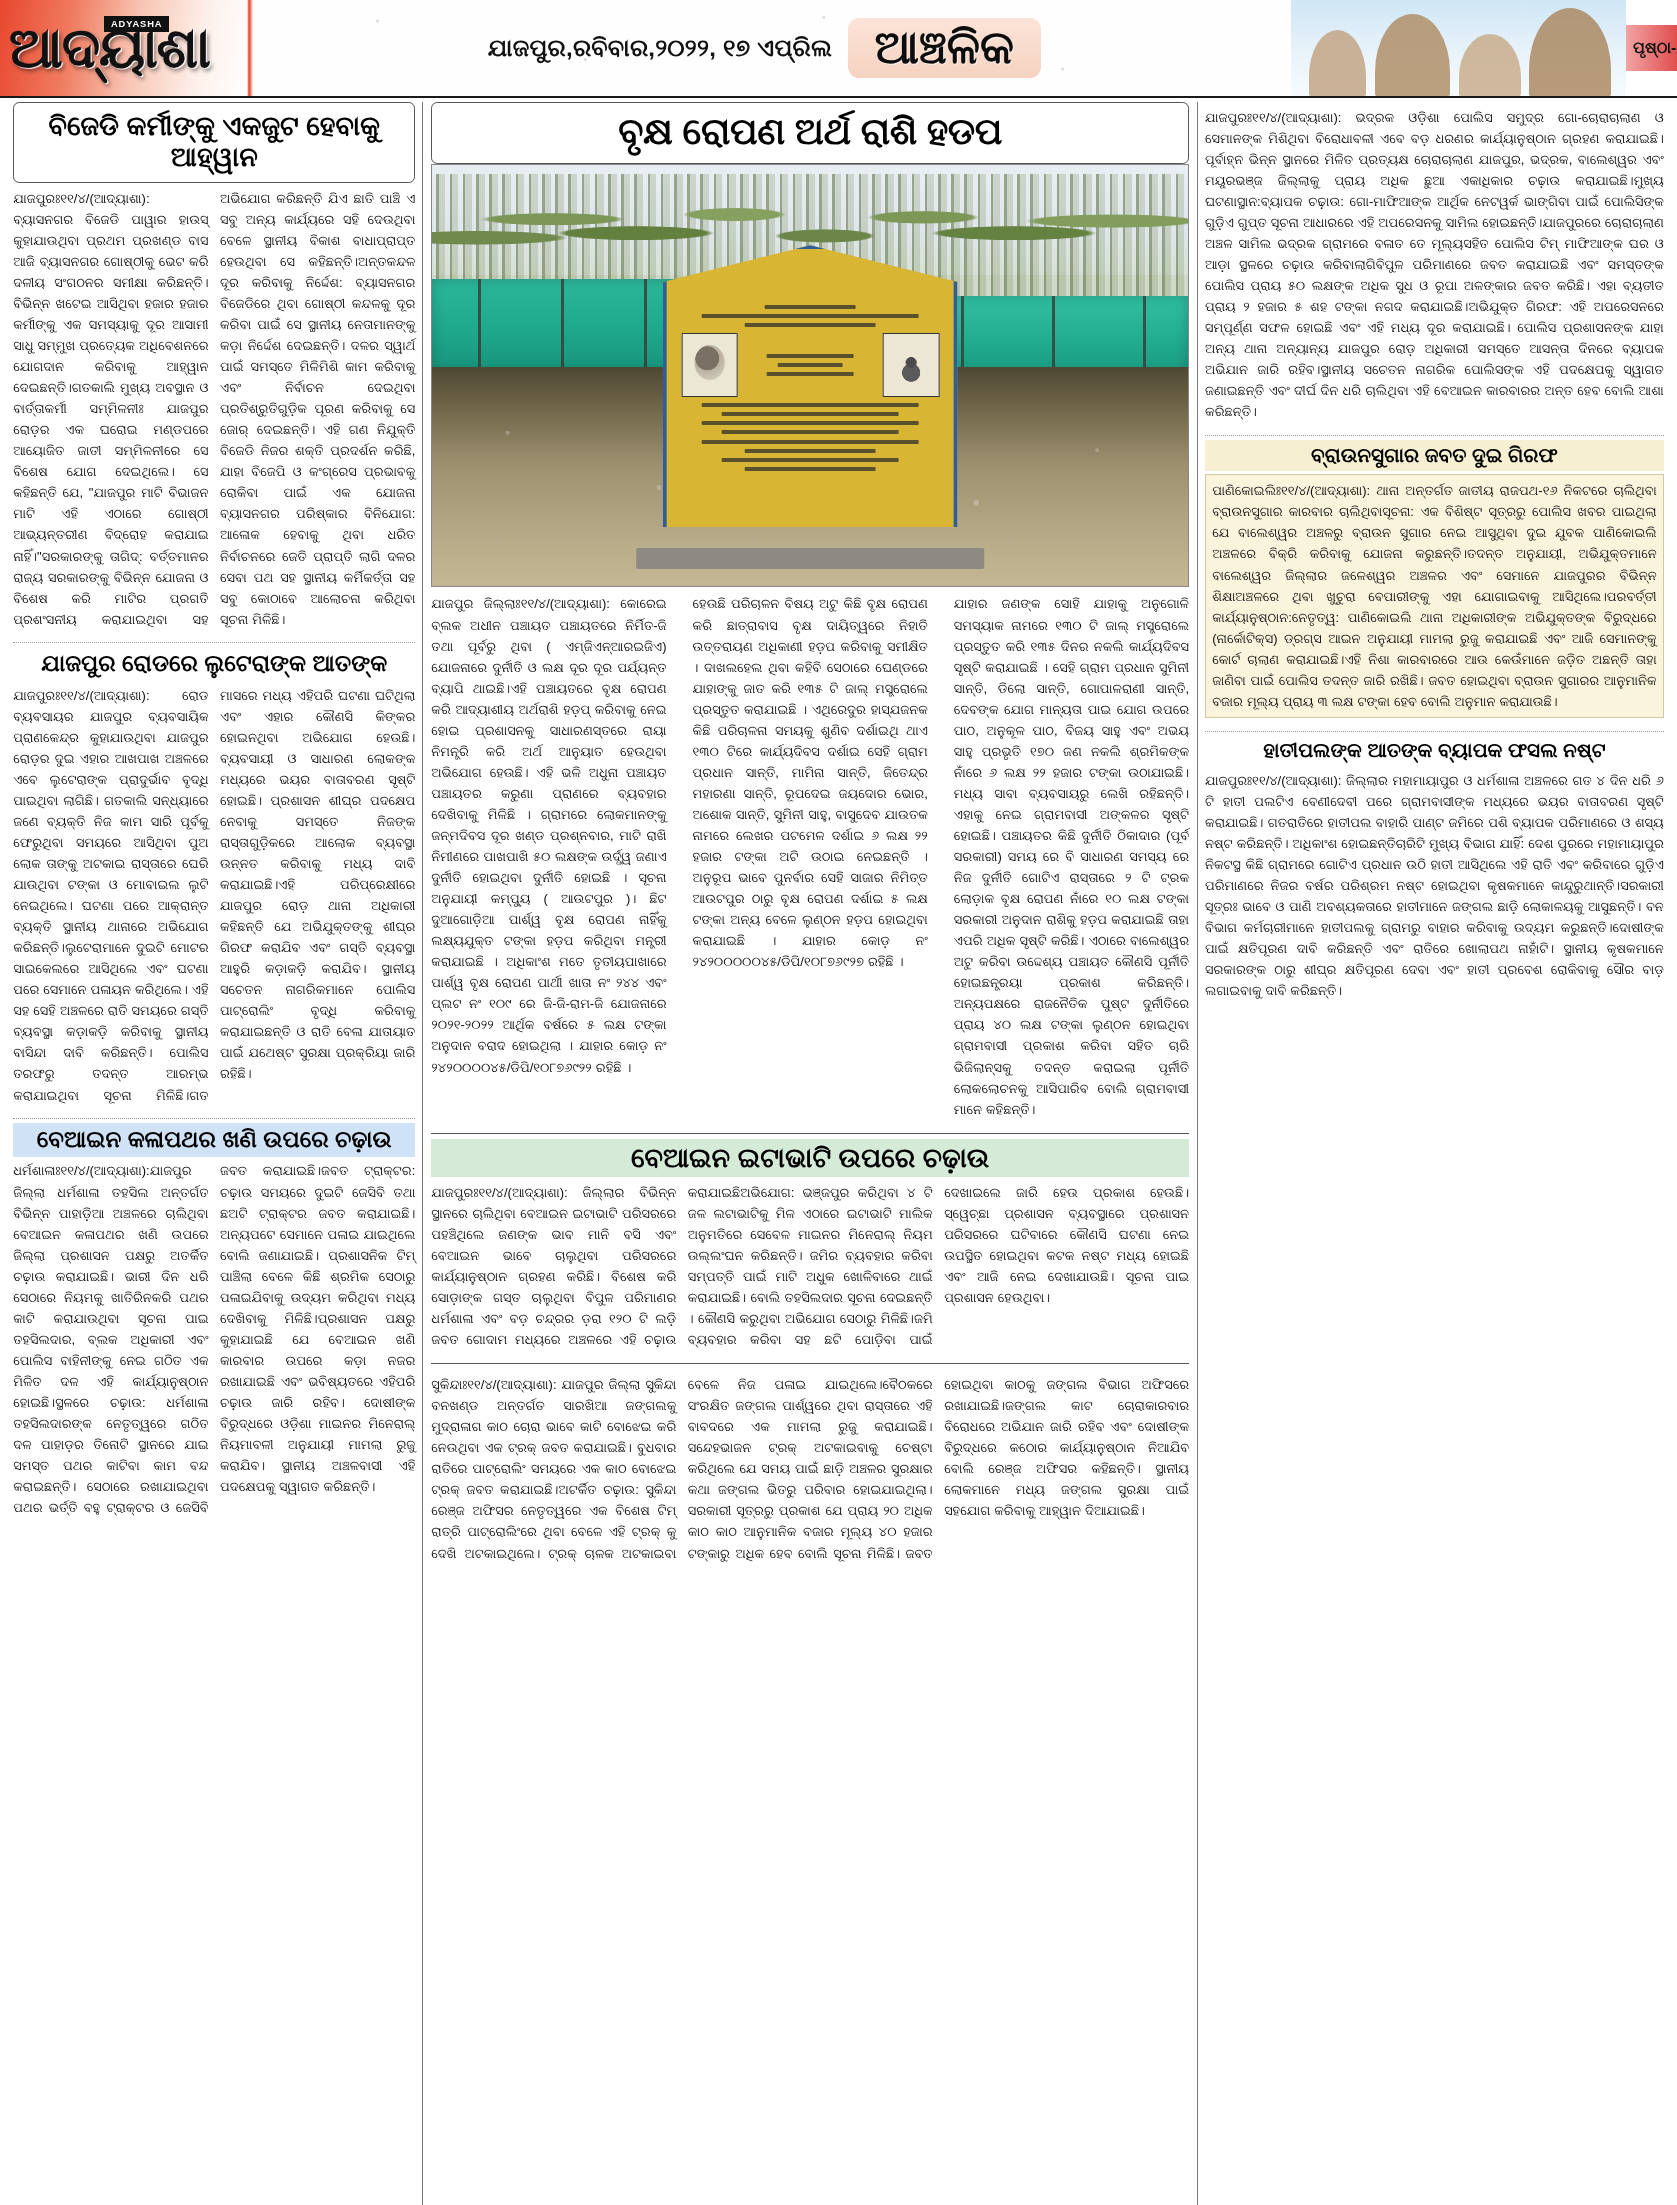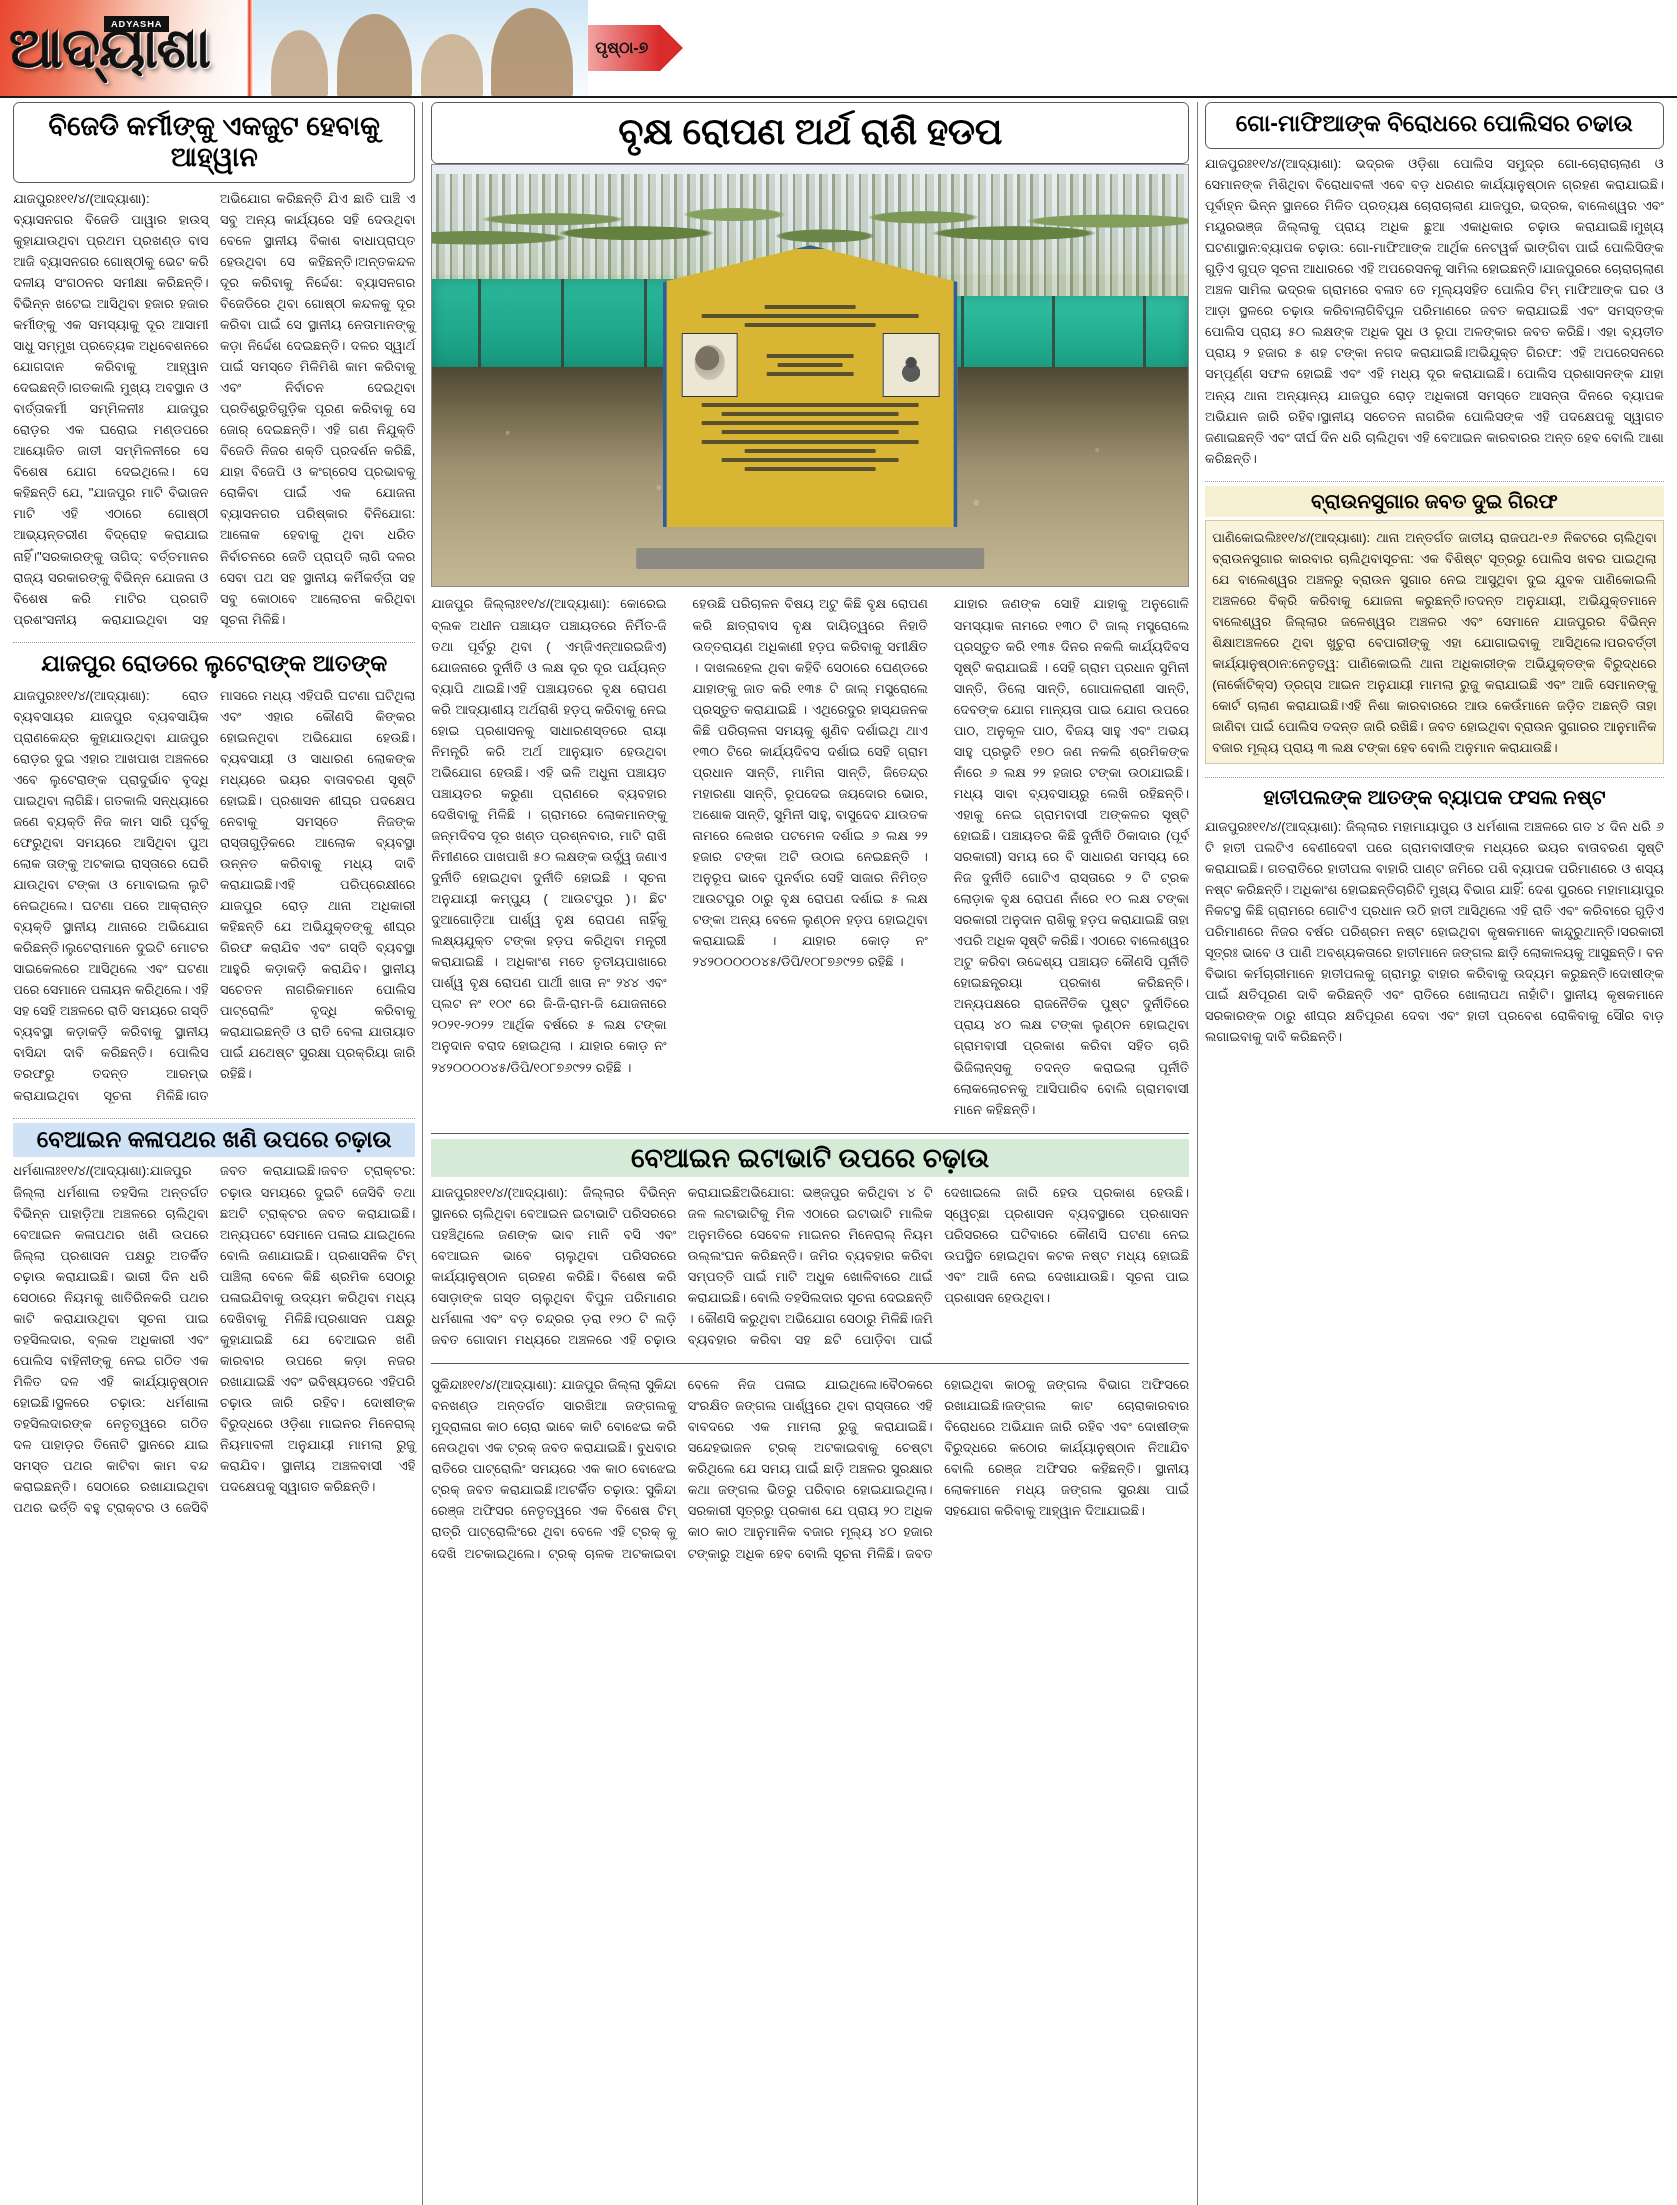--- a/index.html
+++ b/index.html
@@ -355,20 +355,26 @@
 
   <div class="masthead">
 
     <div class="logo-block">
       <div class="logo-wordmark">ଆଦ୍ୟାଶା</div>
       <div class="logo-latin">ADYASHA</div>
     </div>
 
     <div class="logo-rule"></div>
 
+    <div class="masthead-mid">
+      <div class="dateline">ଯାଜପୁର,ରବିବାର,୨୦୨୨, ୧୭ ଏପ୍ରିଲ</div>
+      <div class="section-chip">
+        <div class="section-title">ଆଞ୍ଚଳିକ</div>
+      </div>
+    </div>
 
     <div class="temple-strip">
       <div class="temple t1"></div>
       <div class="temple t2"></div>
       <div class="temple t3"></div>
       <div class="temple t4"></div>
     </div>
 
     <div class="page-badge-wrap">
       <div class="page-badge-bar"></div>
@@ -468,23 +474,20 @@
 
       <div class="article">
         <div class="body-text cols3" style="margin-top:4.4px;">ସୁକିନ୍ଦାଃ୧୧/୪/(ଆଦ୍ୟାଶା): ଯାଜପୁର ଜିଲ୍ଲା ସୁକିନ୍ଦା ବନଖଣ୍ଡ ଅନ୍ତର୍ଗତ ସାରଖିଆ ଜଙ୍ଗଲକୁ ମୁଦ୍ରାଳାଗ କାଠ ଚୋରା ଭାବେ କାଟି ବୋଝେଇ କରି ନେଉଥିବା ଏକ ଟ୍ରକ୍ ଜବତ କରାଯାଇଛି। ବୁଧବାର ରାତିରେ ପାଟ୍ରୋଲିଂ ସମୟରେ ଏକ କାଠ ବୋଝେଇ ଟ୍ରକ୍ ଜବତ କରାଯାଇଛି।ଅଟର୍କିତ ଚଢ଼ାଉ: ସୁକିନ୍ଦା ରେଞ୍ଜ ଅଫିସର ନେତୃତ୍ୱରେ ଏକ ବିଶେଷ ଟିମ୍ ରାତ୍ରି ପାଟ୍ରୋଲିଂରେ ଥିବା ବେଳେ ଏହି ଟ୍ରକ୍ କୁ ଦେଖି ଅଟକାଇଥିଲେ। ଟ୍ରକ୍ ଚାଳକ ଅଟକାଇବା ବେଳେ ନିଜ ପଳାଇ ଯାଇଥିଲେ।ବୈଠକରେ ସଂରକ୍ଷିତ ଜଙ୍ଗଲ ପାର୍ଶ୍ୱରେ ଥିବା ରାସ୍ତାରେ ଏହି ବାବଦରେ ଏକ ମାମଲା ରୁଜୁ କରାଯାଇଛି। ସନ୍ଦେହଭାଜନ ଟ୍ରକ୍ ଅଟକାଇବାକୁ ଚେଷ୍ଟା କରିଥିଲେ ଯେ ସମୟ ପାଇଁ ଛାଡ଼ି ଅଞ୍ଚଳର ସୁରକ୍ଷାର କଥା ଜଙ୍ଗଲ ଭିତରୁ ପରିବାର ହୋଇଯାଇଥିଲା।ସରକାରୀ ସୂତ୍ରରୁ ପ୍ରକାଶ ଯେ ପ୍ରାୟ ୨୦ ଅଧିକ କାଠ କାଠ ଆନୁମାନିକ ବଜାର ମୂଲ୍ୟ ୪୦ ହଜାର ଟଙ୍କାରୁ ଅଧିକ ହେବ ବୋଲି ସୂଚନା ମିଳିଛି। ଜବତ ହୋଇଥିବା କାଠକୁ ଜଙ୍ଗଲ ବିଭାଗ ଅଫିସରେ ରଖାଯାଇଛି।ଜଙ୍ଗଲ କାଟ ଚୋରାକାରବାର ବିରୋଧରେ ଅଭିଯାନ ଜାରି ରହିବ ଏବଂ ଦୋଷୀଙ୍କ ବିରୁଦ୍ଧରେ କଠୋର କାର୍ଯ୍ୟାନୁଷ୍ଠାନ ନିଆଯିବ ବୋଲି ରେଞ୍ଜ ଅଫିସର କହିଛନ୍ତି। ସ୍ଥାନୀୟ ଲୋକମାନେ ମଧ୍ୟ ଜଙ୍ଗଲ ସୁରକ୍ଷା ପାଇଁ ସହଯୋଗ କରିବାକୁ ଆହ୍ୱାନ ଦିଆଯାଇଛି।</div>
       </div>
 
     </div>
 
     <div class="col col-right">
 
       <div class="article">
-        <div class="art-box">
-          <div class="hl hl-md">ଗୋ-ମାଫିଆଙ୍କ ବିରୋଧରେ ପୋଲିସର ଚଢାଉ</div>
-        </div>
         <div class="body-text" style="margin-top:4.4px;">ଯାଜପୁରଃ୧୧/୪/(ଆଦ୍ୟାଶା): ଭଦ୍ରକ ଓଡ଼ିଶା ପୋଲିସ ସମୁଦ୍ର ଗୋ-ଚୋରାଚାଲାଣ ଓ ସେମାନଙ୍କ ମିଶିଥିବା ବିରୋଧାବଳୀ ଏବେ ବଡ଼ ଧରଣର କାର୍ଯ୍ୟାନୁଷ୍ଠାନ ଗ୍ରହଣ କରାଯାଇଛି। ପୂର୍ବାହ୍ନ ଭିନ୍ନ ସ୍ଥାନରେ ମିଳିତ ପ୍ରତ୍ୟକ୍ଷ ଚୋରାଚାଲାଣ ଯାଜପୁର, ଭଦ୍ରକ, ବାଲେଶ୍ୱର ଏବଂ ମୟୂରଭଞ୍ଜ ଜିଲ୍ଲାକୁ ପ୍ରାୟ ଅଧିକ ଛୁଆ ଏକାଧିକାର ଚଢ଼ାଉ କରାଯାଇଛି।ମୁଖ୍ୟ ଘଟଣାସ୍ଥାନ:ବ୍ୟାପକ ଚଢ଼ାଉ: ଗୋ-ମାଫିଆଙ୍କ ଆର୍ଥିକ ନେଟୱର୍କ ଭାଙ୍ଗିବା ପାଇଁ ପୋଲିସିଙ୍କ ଗୁଡ଼ିଏ ଗୁପ୍ତ ସୂଚନା ଆଧାରରେ ଏହି ଅପରେସନକୁ ସାମିଲ ହୋଇଛନ୍ତି।ଯାଜପୁରରେ ଚୋରାଚାଲାଣ ଅଞ୍ଚଳ ସାମିଲ ଭଦ୍ରକ ଗ୍ରାମରେ ବଳାତ ତେ ମୂଲ୍ୟସହିତ ପୋଲିସ ଟିମ୍ ମାଫିଆଙ୍କ ଘର ଓ ଆଡ଼ା ସ୍ଥଳରେ ଚଢ଼ାଉ କରିବାଲାଗିବିପୁଳ ପରିମାଣରେ ଜବତ କରାଯାଇଛି ଏବଂ ସମସ୍ତଙ୍କ ପୋଲିସ ପ୍ରାୟ ୫୦ ଲକ୍ଷଙ୍କ ଅଧିକ ସୁଧ ଓ ରୂପା ଅଳଙ୍କାର ଜବତ କରିଛି। ଏହା ବ୍ୟତୀତ ପ୍ରାୟ ୨ ହଜାର ୫ ଶହ ଟଙ୍କା ନଗଦ କରାଯାଇଛି।ଅଭିଯୁକ୍ତ ଗିରଫ: ଏହି ଅପରେସନରେ ସମ୍ପୂର୍ଣ୍ଣ ସଫଳ ହୋଇଛି ଏବଂ ଏହି ମଧ୍ୟ ଦୂର କରାଯାଇଛି। ପୋଲିସ ପ୍ରଶାସନଙ୍କ ଯାହା ଅନ୍ୟ ଥାନା ଅନ୍ୟାନ୍ୟ ଯାଜପୁର ରୋଡ଼ ଅଧିକାରୀ ସମସ୍ତେ ଆସନ୍ତା ଦିନରେ ବ୍ୟାପକ ଅଭିଯାନ ଜାରି ରହିବ।ସ୍ଥାନୀୟ ସଚେତନ ନାଗରିକ ପୋଲିସଙ୍କ ଏହି ପଦକ୍ଷେପକୁ ସ୍ୱାଗତ ଜଣାଇଛନ୍ତି ଏବଂ ଦୀର୍ଘ ଦିନ ଧରି ଚାଲିଥିବା ଏହି ବେଆଇନ କାରବାରର ଅନ୍ତ ହେବ ବୋଲି ଆଶା କରିଛନ୍ତି।</div>
       </div>
 
       <div class="divider-dotted"></div>
 
       <div class="article">
         <div class="hl hl-sm hl-cream">ବ୍ରାଉନସୁଗାର ଜବତ ଦୁଇ ଗିରଫ</div>
         <div class="body-text tint-cream" style="margin-top:3.5px;">ପାଣିକୋଇଲିଃ୧୧/୪/(ଆଦ୍ୟାଶା): ଥାନା ଅନ୍ତର୍ଗତ ଜାତୀୟ ରାଜପଥ-୧୬ ନିକଟରେ ଚାଲିଥିବା ବ୍ରାଉନସୁଗାର କାରବାର ଚାଲିଥିବାସୂଚନା: ଏକ ବିଶିଷ୍ଟ ସୂତ୍ରରୁ ପୋଲିସ ଖବର ପାଇଥିଲା ଯେ ବାଲେଶ୍ୱର ଅଞ୍ଚଳରୁ ବ୍ରାଉନ ସୁଗାର ନେଇ ଆସୁଥିବା ଦୁଇ ଯୁବକ ପାଣିକୋଇଲି ଅଞ୍ଚଳରେ ବିକ୍ରି କରିବାକୁ ଯୋଜନା କରୁଛନ୍ତି।ତଦନ୍ତ ଅନୁଯାୟୀ, ଅଭିଯୁକ୍ତମାନେ ବାଲେଶ୍ୱର ଜିଲ୍ଲାର ଜଳେଶ୍ୱର ଅଞ୍ଚଳର ଏବଂ ସେମାନେ ଯାଜପୁରର ବିଭିନ୍ନ ଶିକ୍ଷାଅଞ୍ଚଳରେ ଥିବା ଖୁଚୁରା ବେପାରୀଙ୍କୁ ଏହା ଯୋଗାଇବାକୁ ଆସିଥିଲେ।ପରବର୍ତ୍ତୀ କାର୍ଯ୍ୟାନୁଷ୍ଠାନ:ନେତୃତ୍ୱ: ପାଣିକୋଇଲି ଥାନା ଅଧିକାରୀଙ୍କ ଅଭିଯୁକ୍ତଙ୍କ ବିରୁଦ୍ଧରେ (ନାର୍କୋଟିକ୍ସ) ଡ୍ରଗ୍ସ ଆଇନ ଅନୁଯାୟୀ ମାମଲା ରୁଜୁ କରାଯାଇଛି ଏବଂ ଆଜି ସେମାନଙ୍କୁ କୋର୍ଟ ଚାଲାଣ କରାଯାଇଛି।ଏହି ନିଶା କାରବାରରେ ଆଉ କେଉଁମାନେ ଜଡ଼ିତ ଅଛନ୍ତି ତାହା ଜାଣିବା ପାଇଁ ପୋଲିସ ତଦନ୍ତ ଜାରି ରଖିଛି। ଜବତ ହୋଇଥିବା ବ୍ରାଉନ ସୁଗାରର ଆନୁମାନିକ ବଜାର ମୂଲ୍ୟ ପ୍ରାୟ ୩ ଲକ୍ଷ ଟଙ୍କା ହେବ ବୋଲି ଅନୁମାନ କରାଯାଉଛି।</div>
       </div>
 

